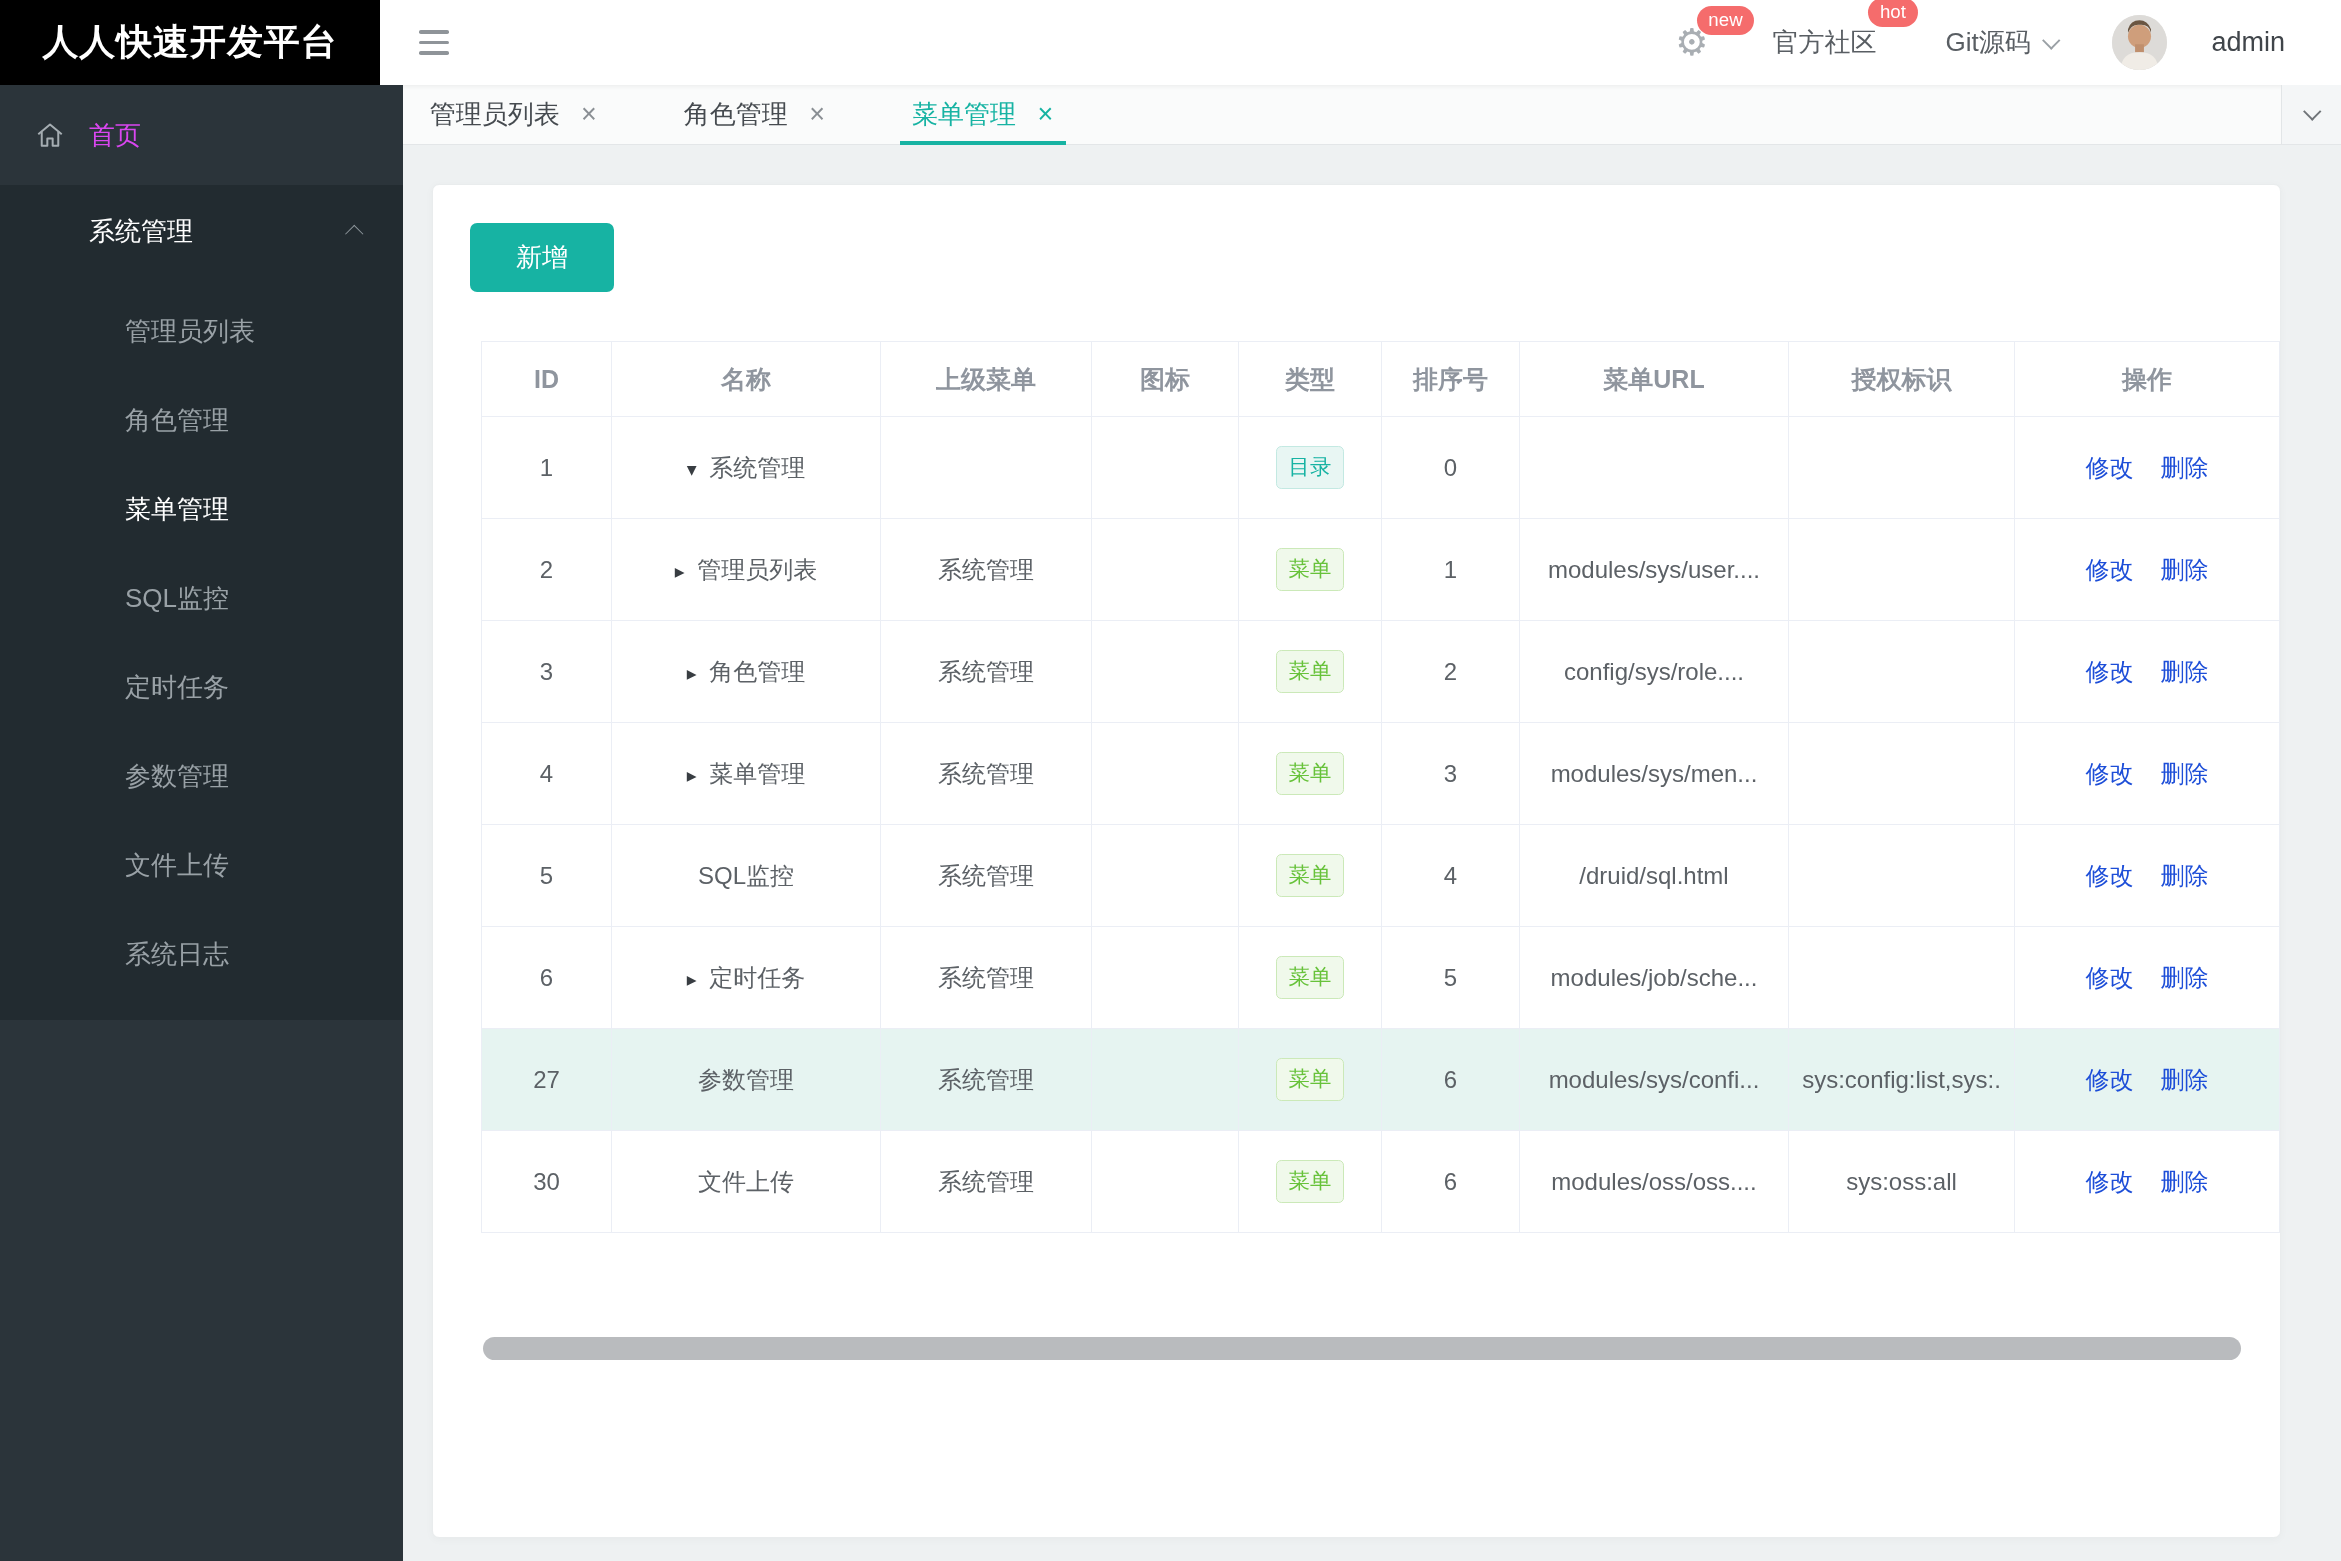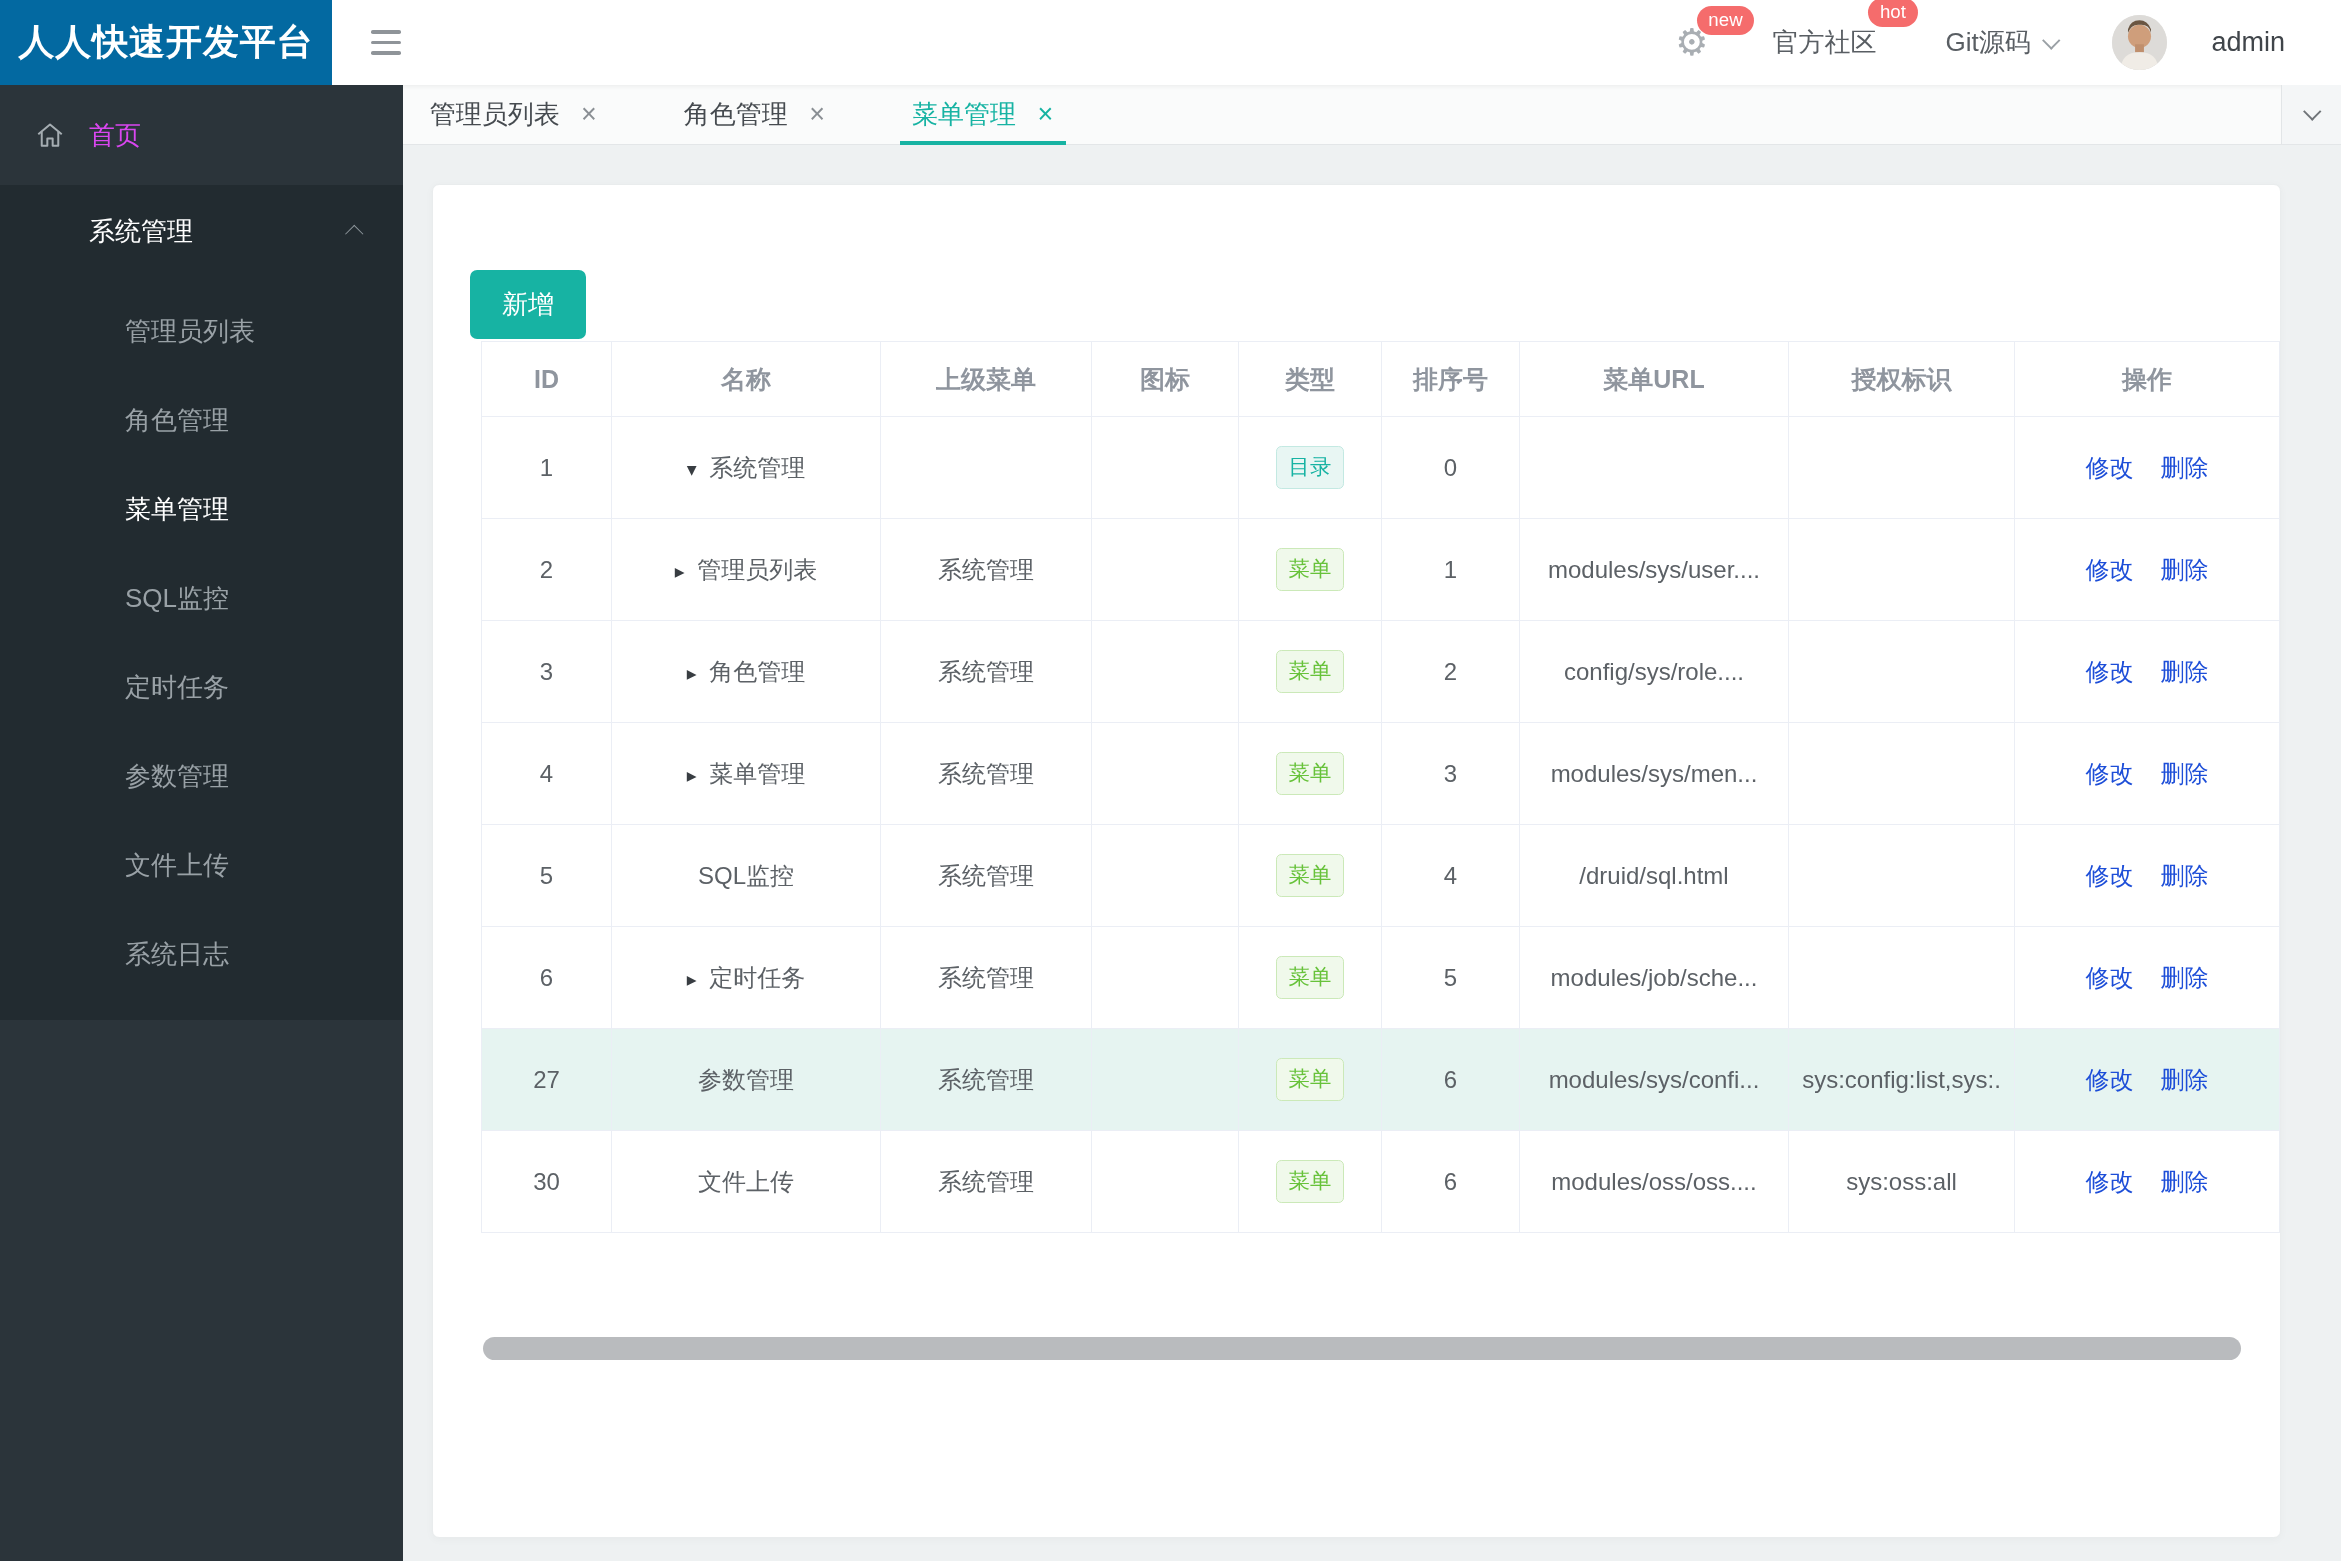--- a/index.html
+++ b/index.html
@@ -3,21 +3,21 @@
 <meta charset="utf-8">
 <style>
   * { box-sizing: border-box; margin: 0; padding: 0; }
   html,body { width:2342px; height:1562px; }
   body{
     font-family:"Liberation Sans","DejaVu Sans",sans-serif;
     background:#eef1f2; overflow:hidden; position:relative;
   }
   
   .header{ height:85px; background:#ffffff; display:flex; align-items:center; position:relative; z-index:3; }
-  .logo{ width:332px; height:85px; background:#0369a1; color:#fff; font-size:36px; font-weight:700;
+  .logo{ width:380px; height:85px; background:#000000; color:#fff; font-size:36px; font-weight:700;
          display:flex; align-items:center; justify-content:center; letter-spacing:0.9px; flex-shrink:0;}
   .hamburger{ margin-left:39px; display:flex; flex-direction:column; gap:7.1px; cursor:pointer; }
   .hamburger i{ display:block; width:30px; height:3.6px; background:#8f9499; border-radius:1.8px; }
   .hdr-right{ margin-left:auto; display:flex; align-items:center; padding-right:57px; }
   .gear-wrap{ position:relative; margin-right:64px; cursor:pointer; }
   .gear{ font-size:37px; color:#a9aeb3; line-height:1; }
   .pill{ position:absolute; top:-18px; left:21.4px; background:#f56c6c; color:#fff; font-size:18.7px;
          line-height:1; padding:5.3px 11.6px; border-radius:16px; font-weight:500; }
   .community{ position:relative; color:#595e63; font-size:26px; margin-right:69px; cursor:pointer; }
   .community .pill{ top:-27px; left:auto; right:-41px; }
@@ -49,22 +49,22 @@
   .tab.active{ color:#17b3a3; }
   .tab.active .x{ color:#17b3a3; }
   .tab.active::after{ content:""; position:absolute; left:0; right:0; bottom:-0.9px; height:3.6px; background:#17b3a3; }
   .tab-collapse{ margin-left:auto; width:61px; border-left:0.9px solid #e2e5e7; background:#f4f6f7;
                  display:flex; align-items:center; justify-content:center; cursor:pointer; }
   .tab-collapse .chev-down{ border-color:#6f7478; margin-top:-7.1px; }
   
   .page{ flex:1; position:relative; }
   .card{ position:absolute; left:29px; top:39px; width:1849px; height:1354px; background:#ffffff;
          border:0.9px solid #e9eced; border-radius:7.1px; box-shadow:0 1.8px 9px rgba(0,0,0,.03); }
-  .btn-add{ position:absolute; left:37px; top:38px; width:116px; height:69px; background:#17b3a3; color:#fff;
-            font-size:26px; border:none; border-radius:7.1px; cursor:pointer; font-family:inherit;margin-top:47px; }
+  .btn-add{ position:absolute; left:37px; top:38px; width:144px; height:69px; background:#17b3a3; color:#fff;
+            font-size:26px; border:none; border-radius:7.1px; cursor:pointer; font-family:inherit; }
   
   table.tbl{ position:absolute; left:48px; top:156px; width:1799px; border-collapse:collapse; table-layout:fixed; }
   .tbl th{ height:75px; font-size:25px; font-weight:700; color:#8f959e; background:#fff;
            border:0.9px solid #ebeef5; text-align:center; }
   .tbl td{ height:102px; font-size:24px; color:#5c6166; border:0.9px solid #ebeef5; text-align:center;
            padding:0 7.1px; overflow:hidden; white-space:nowrap; background:#fff; }
   .tbl tr.hl td{ background:#e6f4f1; }
   .arrow{ font-size:19.6px; color:#383d42; margin-right:12.5px; cursor:pointer; }
   .tag{ display:inline-block; font-size:21.4px; line-height:1; padding:9.8px 11.6px; border-radius:5.3px; }
   .tag-dir{ color:#17b3a3; background:#e8f6f3; border:0.9px solid #c3e9e2; }

